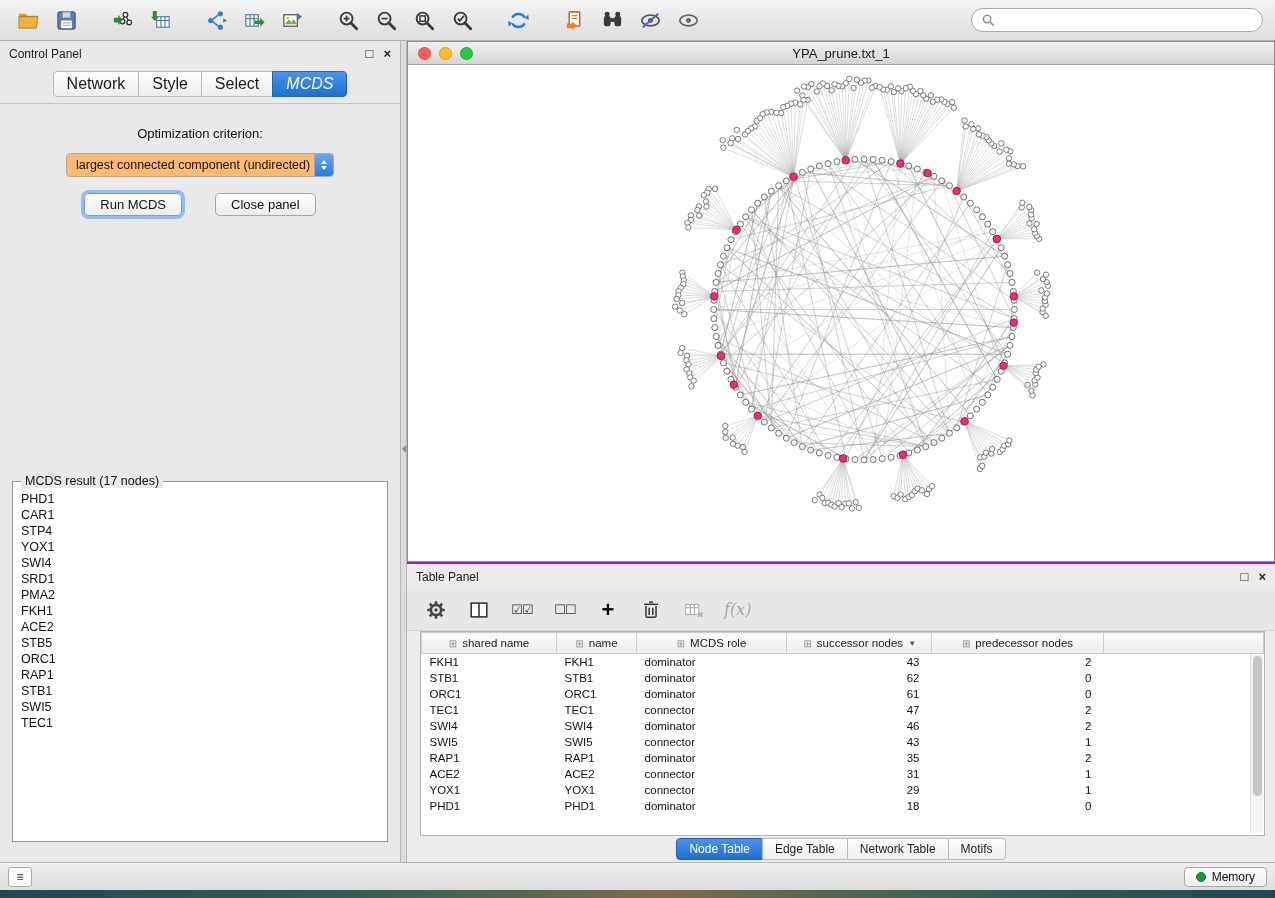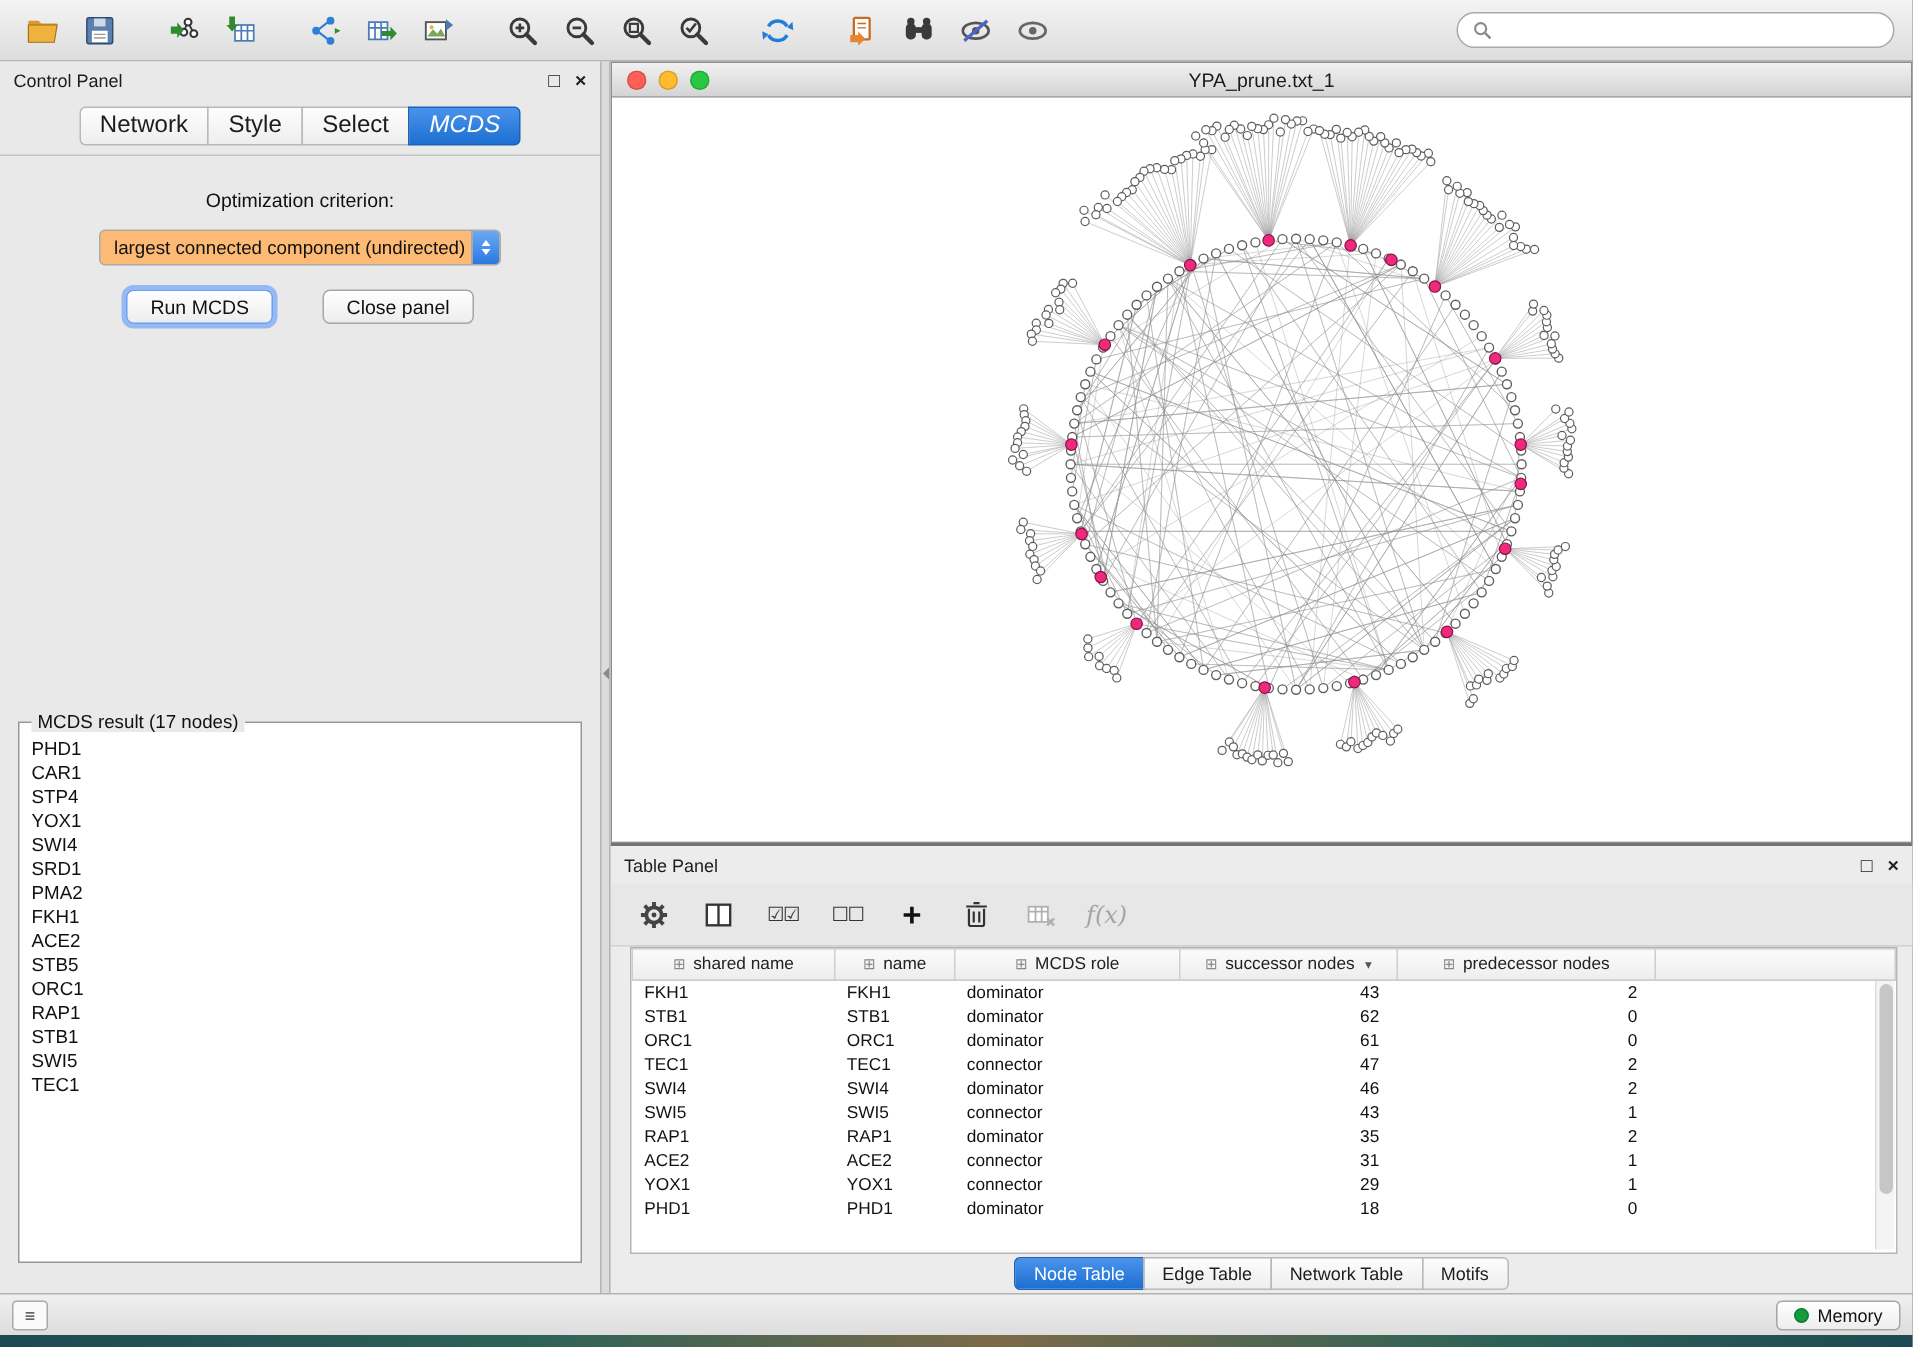--- a/index.html
+++ b/index.html
@@ -65,21 +65,21 @@
   .network-window { flex:1; display:flex; flex-direction:column; min-height:0; border:1px solid #8d8d8d; }
   .win-titlebar { height:23px; flex:0 0 23px; background:linear-gradient(#f1f1f1,#d4d4d4);
                   border-bottom:1px solid #a6a6a6; position:relative; display:flex; align-items:center; justify-content:center; }
   .win-title { font-size:13px; color:#1a1a1a; }
   .traffic { position:absolute; left:10px; top:5px; display:flex; gap:8px; }
   .tl { width:13px; height:13px; border-radius:50%; border:1px solid rgba(0,0,0,.15); }
   .net-body { flex:1; background:#fff; min-height:0; }
   .net-body svg { width:100%; height:100%; display:block; }
 
   
-  .table-panel { height:300px; flex:0 0 300px; display:flex; flex-direction:column; background:#ececec; border-top:2px solid #737373; }
+  .table-panel { height:300px; flex:0 0 300px; display:flex; flex-direction:column; background:#ececec; border-top:2px solid #a21caf; }
   .tp-toolbar { height:42px; flex:0 0 42px; display:flex; align-items:center; gap:17px; padding:0 16px;
                 background:#e7e7e7; border-bottom:1px solid #d2d2d2; }
   .tpi { height:30px; min-width:26px; display:flex; align-items:center; justify-content:center; cursor:default; }
   .tpi svg { width:22px; height:22px; }
   .tpi.checks { font-size:13px; letter-spacing:-1px; color:#333; }
   .tpi.plus { font-size:22px; font-weight:bold; color:#111; }
   .tpi.fx { font-family:"DejaVu Serif", serif; font-style:italic; font-size:16px; color:#a5a5a5; }
   .table-wrap { flex:1; margin:0 10px 0 13px; background:#fff; border:1px solid #b5b5b5; position:relative; overflow:hidden; min-height:0; }
   table { border-collapse:collapse; width:100%; table-layout:fixed; }
   th:nth-child(1), td:nth-child(1){ width:135px; }

